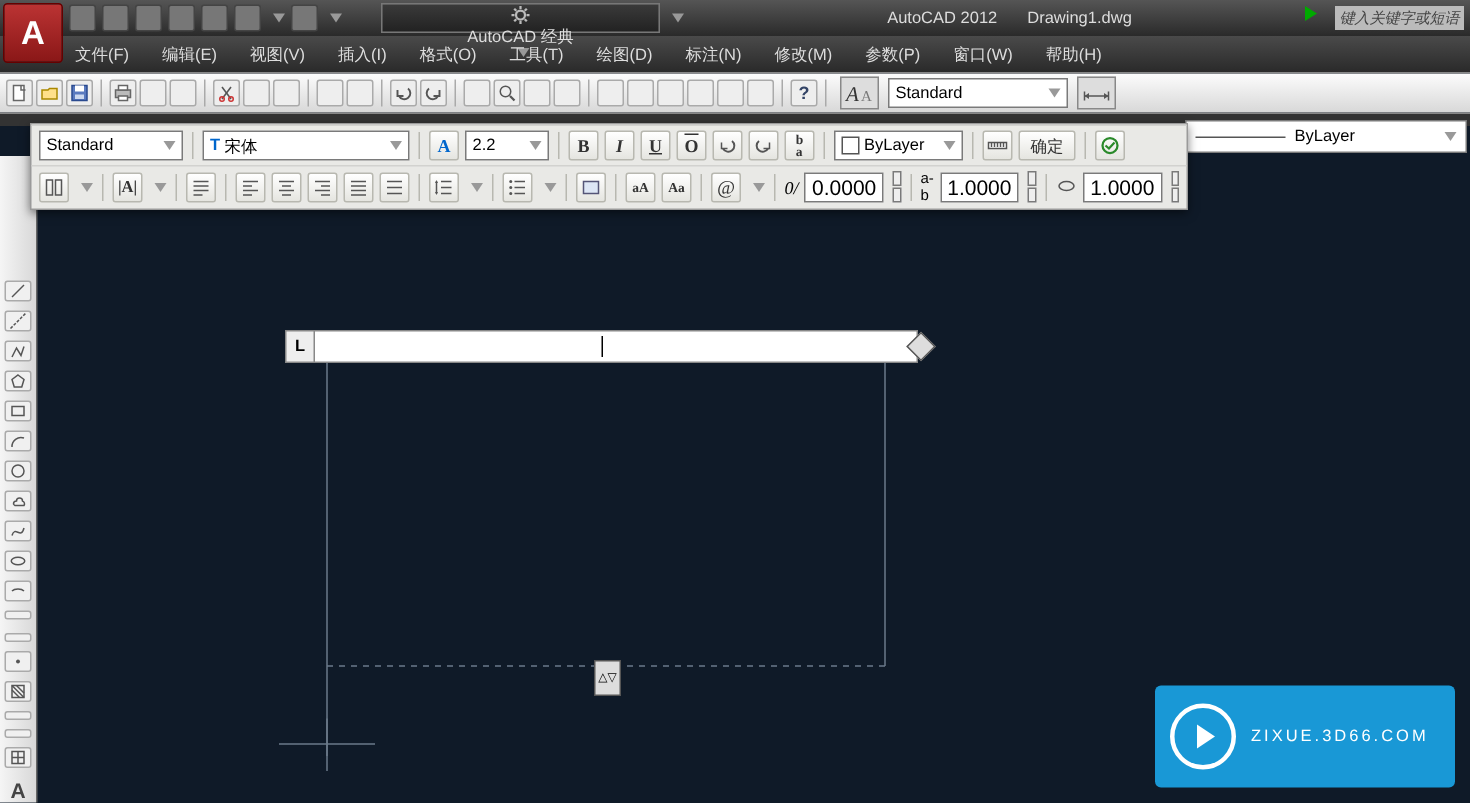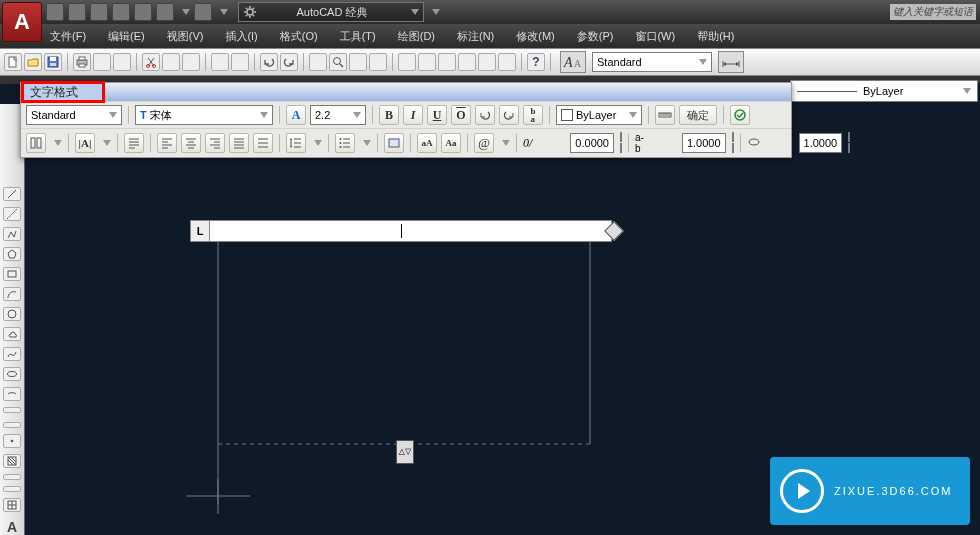--- a/index.html
+++ b/index.html
@@ -1,21 +1,21 @@
 <!DOCTYPE html>
 <html><head>
 <meta charset="utf-8">
 <style>
 html,body{margin:0;padding:0;width:980px;height:535px;font-family:"Microsoft YaHei",Arial,sans-serif;font-size:11px;background:#0f1a28;overflow:hidden;}
 
 .topbar{height:24px;background:linear-gradient(#555,#2a2a2a);display:flex;align-items:center;color:#ccc;}
 .app-logo{width:38px;height:38px;background:linear-gradient(#b33,#8a1717);border:1px solid #600;position:absolute;left:2px;top:2px;display:flex;align-items:center;justify-content:center;font:bold 22px Arial;color:#fff;z-index:20;border-radius:3px;}
 .qat{margin-left:46px;display:flex;align-items:center;gap:4px;}
 .qat-ico{width:16px;height:16px;background:#777;border:1px solid #444;border-radius:2px;}
-.ws-sel{margin-left:6px;height:18px;width:176px;background:linear-gradient(#3a3a3a,#222);border:1px solid #777;display:flex;align-items:center;justify-content:space-between;padding:0 4px;color:#ddd;font-size:11px;}
+.ws-sel{margin-left:22px;height:18px;width:176px;background:linear-gradient(#3a3a3a,#222);border:1px solid #777;display:flex;align-items:center;justify-content:space-between;padding:0 4px;color:#ddd;font-size:11px;flex-direction:column;}
 .ws-sel .gear-icon{width:14px;height:14px;display:inline-block;}
 .triangle{width:0;height:0;border-left:4px solid transparent;border-right:4px solid transparent;border-top:6px solid #999;margin-left:4px;flex-shrink:0;}
 .title-area{flex:1;display:flex;align-items:center;justify-content:center;gap:20px;color:#ddd;}
 .search-box{margin-left:auto;margin-right:4px;width:80px;height:16px;background:#bbb;font-style:italic;color:#444;font-size:10px;display:flex;align-items:center;padding:0 3px;overflow:hidden;white-space:nowrap;}
 .menubar{height:24px;background:linear-gradient(#4a4a4a,#2a2a2a);display:flex;align-items:center;padding-left:50px;color:#ddd;}
 .menubar span{margin-right:22px;}
 
 .maintb{height:26px;background:linear-gradient(#fcfcfc,#d8d8d8);border-top:1px solid #888;border-bottom:1px solid #888;display:flex;align-items:center;padding:0 4px;gap:2px;}
 .tool-ico{width:16px;height:16px;border:1px solid #aaa;background:#eee;border-radius:2px;flex-shrink:0;display:flex;align-items:center;justify-content:center;}
 .tool-ico svg{display:block;}
@@ -31,21 +31,21 @@
 
 .txt-panel{position:absolute;left:20px;top:82px;width:770px;background:#e9e9e6;border:1px solid #9a9a9a;box-shadow:0 2px 6px rgba(0,0,0,.5);z-index:15;}
 .txt-title{background:linear-gradient(#eaf0fb,#9db7e0);height:18px;display:flex;align-items:center;font-size:12px;color:#222;}
 .txt-title .hl{border:3px solid #f00;background:#bcd0ee;padding:0 24px 0 6px;height:16px;display:flex;align-items:center;}
 .txt-row{display:flex;align-items:center;padding:3px 5px;gap:4px;flex-wrap:nowrap;border-top:1px solid #d2d2cf;}
 .sel{height:18px;border:1px solid #7a7a7a;background:#fff;display:flex;align-items:center;padding:0 4px;font-size:11px;white-space:nowrap;}
 .sel .tri{margin-left:auto;}
 .fx-btn{width:18px;height:18px;border:1px solid #b8b8b0;background:linear-gradient(#fff,#e5e5e0);border-radius:2px;display:flex;align-items:center;justify-content:center;font:bold 12px/1 "Times New Roman",serif;color:#333;flex-shrink:0;}
 .fx-btn svg{display:block;}
 .fx-sep{width:1px;height:18px;background:#b8b8b0;margin:0 2px;flex-shrink:0;}
-.fx-num{height:18px;border:1px solid #7a7a7a;background:#fff;display:flex;align-items:center;padding:0 4px;font-size:11px;margin-left:34px;}
+.fx-num{height:18px;border:1px solid #7a7a7a;background:#fff;display:flex;align-items:center;padding:0 4px;font-size:14px;}
 .spinner{width:10px;display:flex;flex-direction:column;margin-left:2px;}
 .spinner div{height:8px;border:1px solid #7a7a7a;background:#eee;margin-bottom:1px;}
 
 .canvas{position:absolute;left:0;top:104px;right:0;bottom:0;background:#0f1a28;}
 .side-tools{position:absolute;left:0;top:0;width:24px;bottom:0;background:linear-gradient(90deg,#f5f5f5,#d8d8d8);border-right:1px solid #666;display:flex;flex-direction:column;align-items:center;padding-top:80px;}
 .st-ico{width:16px;height:16px;border:1px solid #aaa;background:#f0f0f0;margin:3px 0;border-radius:2px;display:flex;align-items:center;justify-content:center;}
 .st-ico svg{display:block;}
 .st-letter{font:bold 14px Arial;color:#444;margin-top:4px;}
 .guides line{stroke:#6b7a8a;}
 .dash{stroke-dasharray:4 4;}
@@ -91,20 +91,25 @@
               <line x1="9.8" y1="9.8" x2="11.2" y2="11.2"></line>
               <line x1="11.2" y1="2.8" x2="9.8" y2="4.2"></line>
               <line x1="4.2" y1="9.8" x2="2.8" y2="11.2"></line>
             </g>
           </svg></span>
       <span>AutoCAD 经典</span>
       <span class="triangle"></span>
     </div>
     <div class="triangle"></div>
   </div>
+  <div class="title-area">
+    <span class="play-arrow"></span>
+    <span>AutoCAD 2012</span>
+    <span>Drawing1.dwg</span>
+  </div>
   <div class="search-box">键入关键字或短语</div>
 </div>
 
 <div class="menubar">
   <span>文件(F)</span>
   <span>编辑(E)</span>
   <span>视图(V)</span>
   <span>插入(I)</span>
   <span>格式(O)</span>
   <span>工具(T)</span>
@@ -215,23 +220,20 @@
 
 <div class="sec-strip"></div>
 
 <div class="bylayer-strip">
   <span class="line"></span>
   <span>ByLayer</span>
   <span class="triangle" style="margin-left:auto"></span>
 </div>
 
 <div class="txt-panel">
-  <div class="txt-title">
-    <span class="hl">文字格式</span>
-  </div>
 
   <div class="txt-row">
     <div class="sel" style="width:86px">
         <span>Standard</span>
         <span class="triangle tri"></span>
       </div>
     <div class="fx-sep"></div>
     <div class="sel" style="width:128px">
         <b style="color:#06c;margin-right:3px">T</b>
         <span>宋体</span>

